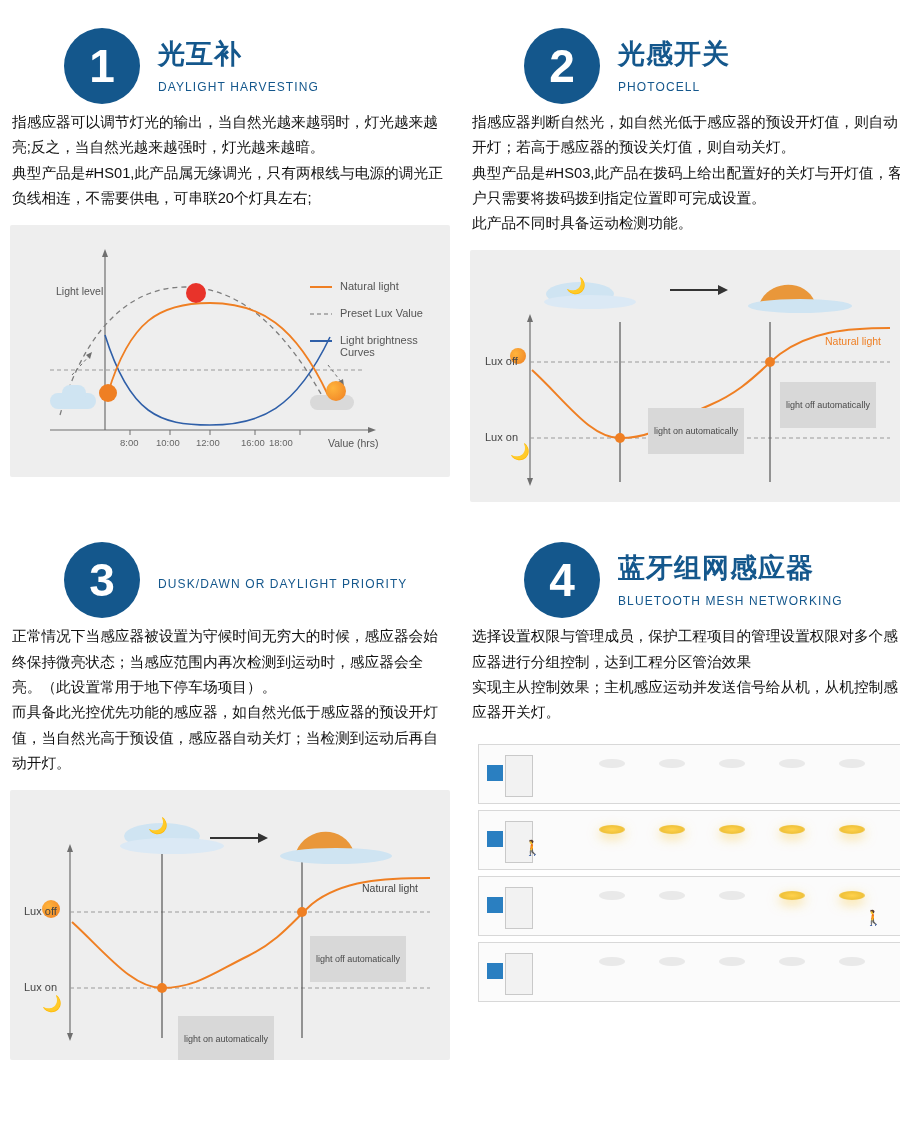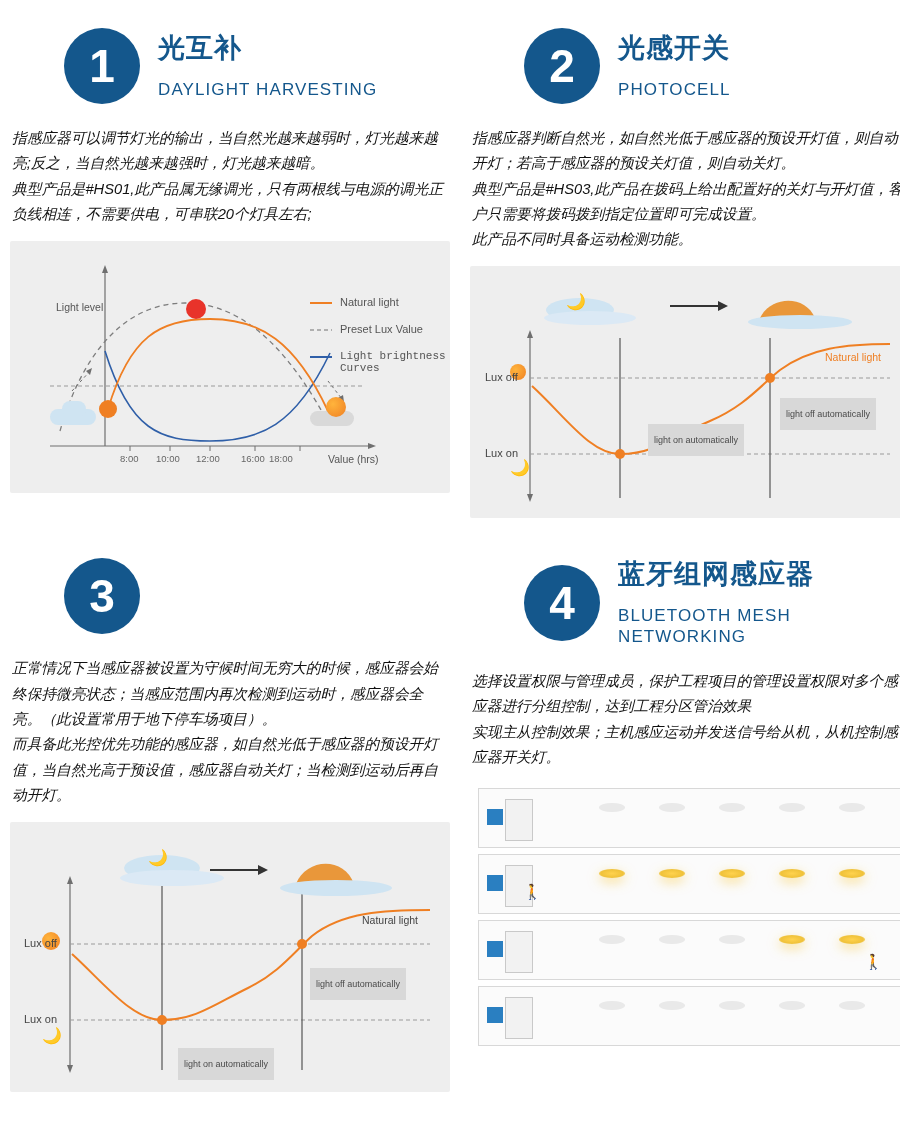--- a/index.html
+++ b/index.html
@@ -59,33 +59,32 @@
     justify-content: center;
   }
   .t-cn {
     font-size: 27px;
     font-weight: bold;
     color: #14578c;
     letter-spacing: 1px;
     line-height: 1.25;
   }
   .t-en {
-    font-size: 17px;
+    font-size: 12px;
     color: #14578c;
     letter-spacing: 1.1px;
-    margin-top: 14px;
+    margin-top: 8px;
     line-height: 1.2;
   }
   .body-text {
     font-size: 14.7px;
     line-height: 1.72;
     color: #111;
-    margin-top: 16px;
+    margin-top: 0;
     padding: 0 2px;
-    font-style: italic;
   }
   .body-text p {
     margin: 0;
   }
   
   .fig {
     margin-top: 14px;
     background: #eeeeee;
     border-radius: 2px;
     position: relative;
@@ -111,21 +110,21 @@
     position: absolute;
     font-size: 9.5px;
     color: #666;
     text-align: center;
   }
   .tag-box {
     position: absolute;
     background: #d8d8d8;
     color: #4a4a4a;
     font-size: 9px;
-    padding: 11px 6px;
+    padding: 18px 6px;
     white-space: nowrap;
   }
   .sun {
     position: absolute;
     border-radius: 50%;
     background: radial-gradient(circle at 35% 35%, #ffb43c, #ef7f23);
   }
   .cloud {
     position: absolute;
     background: #cfe4f2;
@@ -226,21 +225,21 @@
           <line x1="300" y1="62" x2="322" y2="62" stroke="#ef7f23" stroke-width="2.2"></line>
           <line x1="300" y1="89" x2="322" y2="89" stroke="#9a9a9a" stroke-width="1.6" stroke-dasharray="4 3"></line>
           <line x1="300" y1="116" x2="322" y2="116" stroke="#2f5fa8" stroke-width="2.2"></line>
 
           <circle cx="98" cy="168" r="9" fill="#ef7f23"></circle>
           <circle cx="186" cy="68" r="10" fill="#e8332a"></circle>
         </svg>
 
         <div class="legend-line" style="left:330px; top:55px;">Natural light</div>
         <div class="legend-line" style="left:330px; top:82px;">Preset Lux Value</div>
-        <div class="legend-line" style="left:330px; top:109px;font-family:Liberation Mono, monospace;">Light brightness Curves</div>
+        <div class="legend-line" style="left:330px; top:109px;">Light brightness Curves</div>
 
         <div class="axis-label" style="left:38px; top:60px;">Light level</div>
         <div class="axis-label" style="left:310px; top:212px;">Value (hrs)</div>
 
         <div class="tick-label" style="left:110px; top:212px;">8:00</div>
         <div class="tick-label" style="left:146px; top:212px;">10:00</div>
         <div class="tick-label" style="left:186px; top:212px;">12:00</div>
         <div class="tick-label" style="left:231px; top:212px;">16:00</div>
         <div class="tick-label" style="left:259px; top:212px;">18:00</div>
 
@@ -300,20 +299,21 @@
 
         <div class="tag-box" style="left:178px; top:158px;">light on automatically</div>
         <div class="tag-box" style="left:310px; top:132px;">light off automatically</div>
       </div>
     </div>
 
     <div class="cell" style="margin-top:30px;">
       <div class="head">
         <div class="badge">3</div>
         <div class="titles">
+          <div class="t-en">DUSK/DAWN OR DAYLIGHT PRIORITY</div>
         </div>
       </div>
       <div class="body-text">
         <p>正常情况下当感应器被设置为守候时间无穷大的时候，感应器会始终保持微亮状态；当感应范围内再次检测到运动时，感应器会全亮。（此设置常用于地下停车场项目）。</p>
         <p>而具备此光控优先功能的感应器，如自然光低于感应器的预设开灯值，当自然光高于预设值，感应器自动关灯；当检测到运动后再自动开灯。</p>
       </div>
 
       <div class="fig fig-3">
         <svg class="svgwrap" viewBox="0 0 440 270" xmlns="http://www.w3.org/2000/svg">
           <line x1="60" y1="60" x2="60" y2="245" stroke="#6f6f6f" stroke-width="1.2"></line>

